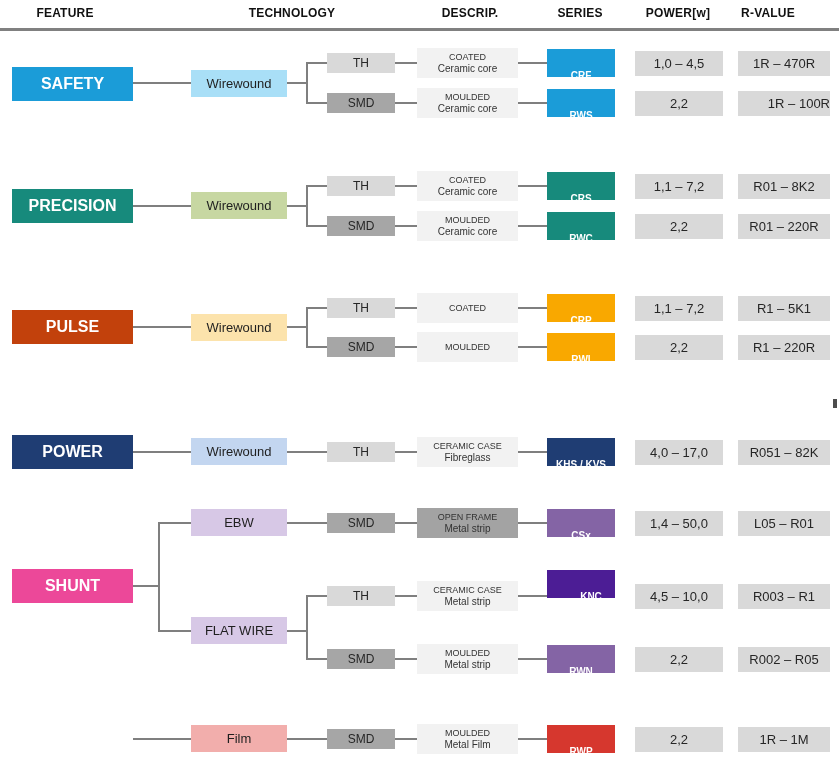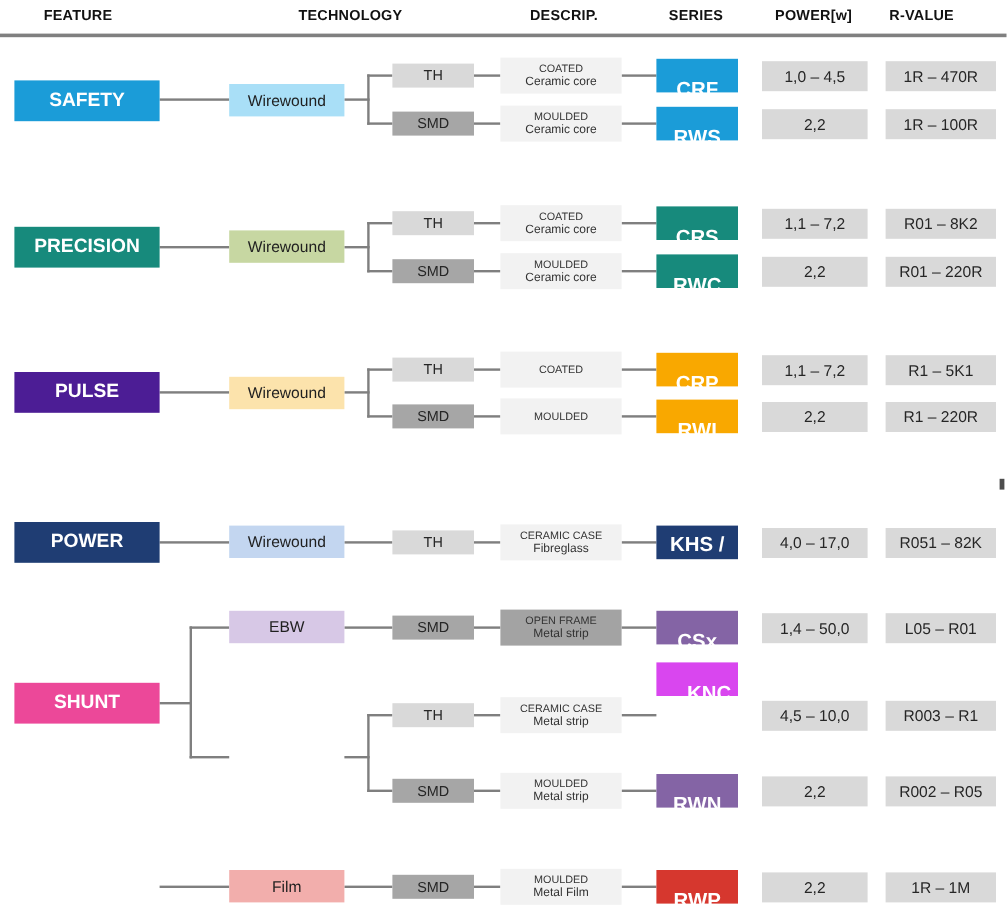--- a/index.html
+++ b/index.html
@@ -22,21 +22,21 @@
   .col-desc{left:417px;width:101px;height:30px;background:#F2F2F2;}
   .col-series{left:547px;width:68px;height:28px;}
   .col-power{left:635px;width:88px;height:25px;background:#D9D9D9;}
   .col-rvalue{left:738px;width:92px;height:25px;background:#D9D9D9;}
   .feature-label{color:#ffffff;font-weight:bold;font-size:16px;}
   .tech-label{color:#1f1f1f;font-size:13px;}
   .mount-label{color:#262626;font-size:12px;}
   .d1{font-size:9px;color:#333;line-height:11px;}
   .d2{font-size:10px;color:#333;line-height:12px;}
   .d2:empty{display:none;}
-  .series-label{color:#ffffff;font-weight:bold;font-size:17px;margin-top:24px;}
+  .series-label{color:#ffffff;font-weight:bold;font-size:10px;margin-top:24px;}
   .value-label{color:#262626;font-size:13px;}
   .hline{position:absolute;height:2px;background:#7F7F7F;}
   .vline{position:absolute;width:2px;background:#7F7F7F;}
   .artifact{position:absolute;left:833px;top:399px;width:4px;height:9px;background:#4d4d4d;}
 </style>
 </head>
 <body>
 
 <div id="stage">
 
@@ -86,21 +86,21 @@
   </div>
   <div class="box col-power" style="top: 51px; background: rgb(217, 217, 217);">
     <span class="value-label">1,0 – 4,5</span>
   </div>
   <div class="box col-power" style="top: 91px; background: rgb(217, 217, 217);">
     <span class="value-label">2,2</span>
   </div>
   <div class="box col-rvalue" style="top: 51px; background: rgb(217, 217, 217);">
     <span class="value-label">1R – 470R</span>
   </div>
-  <div class="box col-rvalue" style="top: 91px; background: rgb(217, 217, 217);">
+  <div class="box col-rvalue" style="top: 91px; background: rgb(217, 217, 217); align-items: flex-end;">
     <span class="value-label">1R – 100R</span>
   </div>
 
   <div class="hline" style="left:133px;top:205px;width:58px"></div>
   <div class="hline" style="left:287px;top:205px;width:21px"></div>
   <div class="vline" style="left:306px;top:185px;height:42px"></div>
   <div class="hline" style="left:306px;top:185px;width:21px"></div>
   <div class="hline" style="left:306px;top:225px;width:21px"></div>
   <div class="hline" style="left:395px;top:185px;width:22px"></div>
   <div class="hline" style="left:395px;top:225px;width:22px"></div>
@@ -149,21 +149,21 @@
   <div class="hline" style="left:133px;top:326px;width:58px"></div>
   <div class="hline" style="left:287px;top:326px;width:21px"></div>
   <div class="vline" style="left:306px;top:307px;height:41px"></div>
   <div class="hline" style="left:306px;top:307px;width:21px"></div>
   <div class="hline" style="left:306px;top:346px;width:21px"></div>
   <div class="hline" style="left:395px;top:307px;width:22px"></div>
   <div class="hline" style="left:395px;top:346px;width:22px"></div>
   <div class="hline" style="left:518px;top:307px;width:29px"></div>
   <div class="hline" style="left:518px;top:346px;width:29px"></div>
 
-  <div class="box col-feature" style="top: 310px; background: #4c1d95;">
+  <div class="box col-feature" style="top: 310px; background: #c2410c;">
     <span class="feature-label">PULSE</span>
   </div>
   <div class="box col-tech" style="top: 314px; background: rgb(252, 227, 172);">
     <span class="tech-label">Wirewound</span>
   </div>
   <div class="box col-mount" style="top: 298px; background: rgb(217, 217, 217);">
     <span class="mount-label">TH</span>
   </div>
   <div class="box col-mount" style="top: 337px; background: rgb(166, 166, 166);">
     <span class="mount-label">SMD</span>
@@ -238,20 +238,23 @@
   <div class="hline" style="left:518px;top:522px;width:29px"></div>
   <div class="hline" style="left:518px;top:595px;width:29px"></div>
   <div class="hline" style="left:518px;top:658px;width:29px"></div>
 
   <div class="box col-feature" style="top: 569px; background: #ec4899;">
     <span class="feature-label">SHUNT</span>
   </div>
   <div class="box col-tech" style="top: 509px; background: rgb(215, 200, 230);">
     <span class="tech-label">EBW</span>
   </div>
+  <div class="box col-tech" style="top: 617px; background: rgb(215, 200, 230);">
+    <span class="tech-label">FLAT WIRE</span>
+  </div>
   <div class="box col-mount" style="top: 513px; background: rgb(166, 166, 166);">
     <span class="mount-label">SMD</span>
   </div>
   <div class="box col-mount" style="top: 586px; background: rgb(217, 217, 217);">
     <span class="mount-label">TH</span>
   </div>
   <div class="box col-mount" style="top: 649px; background: rgb(166, 166, 166);">
     <span class="mount-label">SMD</span>
   </div>
   <div class="box col-desc" style="top: 508px; background: #a3a3a3;">
@@ -262,21 +265,21 @@
     <span class="d1">CERAMIC CASE</span>
     <span class="d2">Metal strip</span>
   </div>
   <div class="box col-desc" style="top: 644px; background: rgb(242, 242, 242);">
     <span class="d1">MOULDED</span>
     <span class="d2">Metal strip</span>
   </div>
   <div class="box col-series" style="top: 509px; background: rgb(132, 100, 165);">
     <span class="series-label">CSx</span>
   </div>
-  <div class="box col-series" style="top: 552px; background: #d946ef; padding-left: 20px;">
+  <div class="box col-series" style="top: 570px; background: #4c1d95; padding-left: 20px;">
     <span class="series-label">KNC</span>
   </div>
   <div class="box col-series" style="top: 645px; background: rgb(132, 100, 165);">
     <span class="series-label">RWN</span>
   </div>
   <div class="box col-power" style="top: 511px; background: rgb(217, 217, 217);">
     <span class="value-label">1,4 – 50,0</span>
   </div>
   <div class="box col-power" style="top: 584px; background: rgb(217, 217, 217);">
     <span class="value-label">4,5 – 10,0</span>

